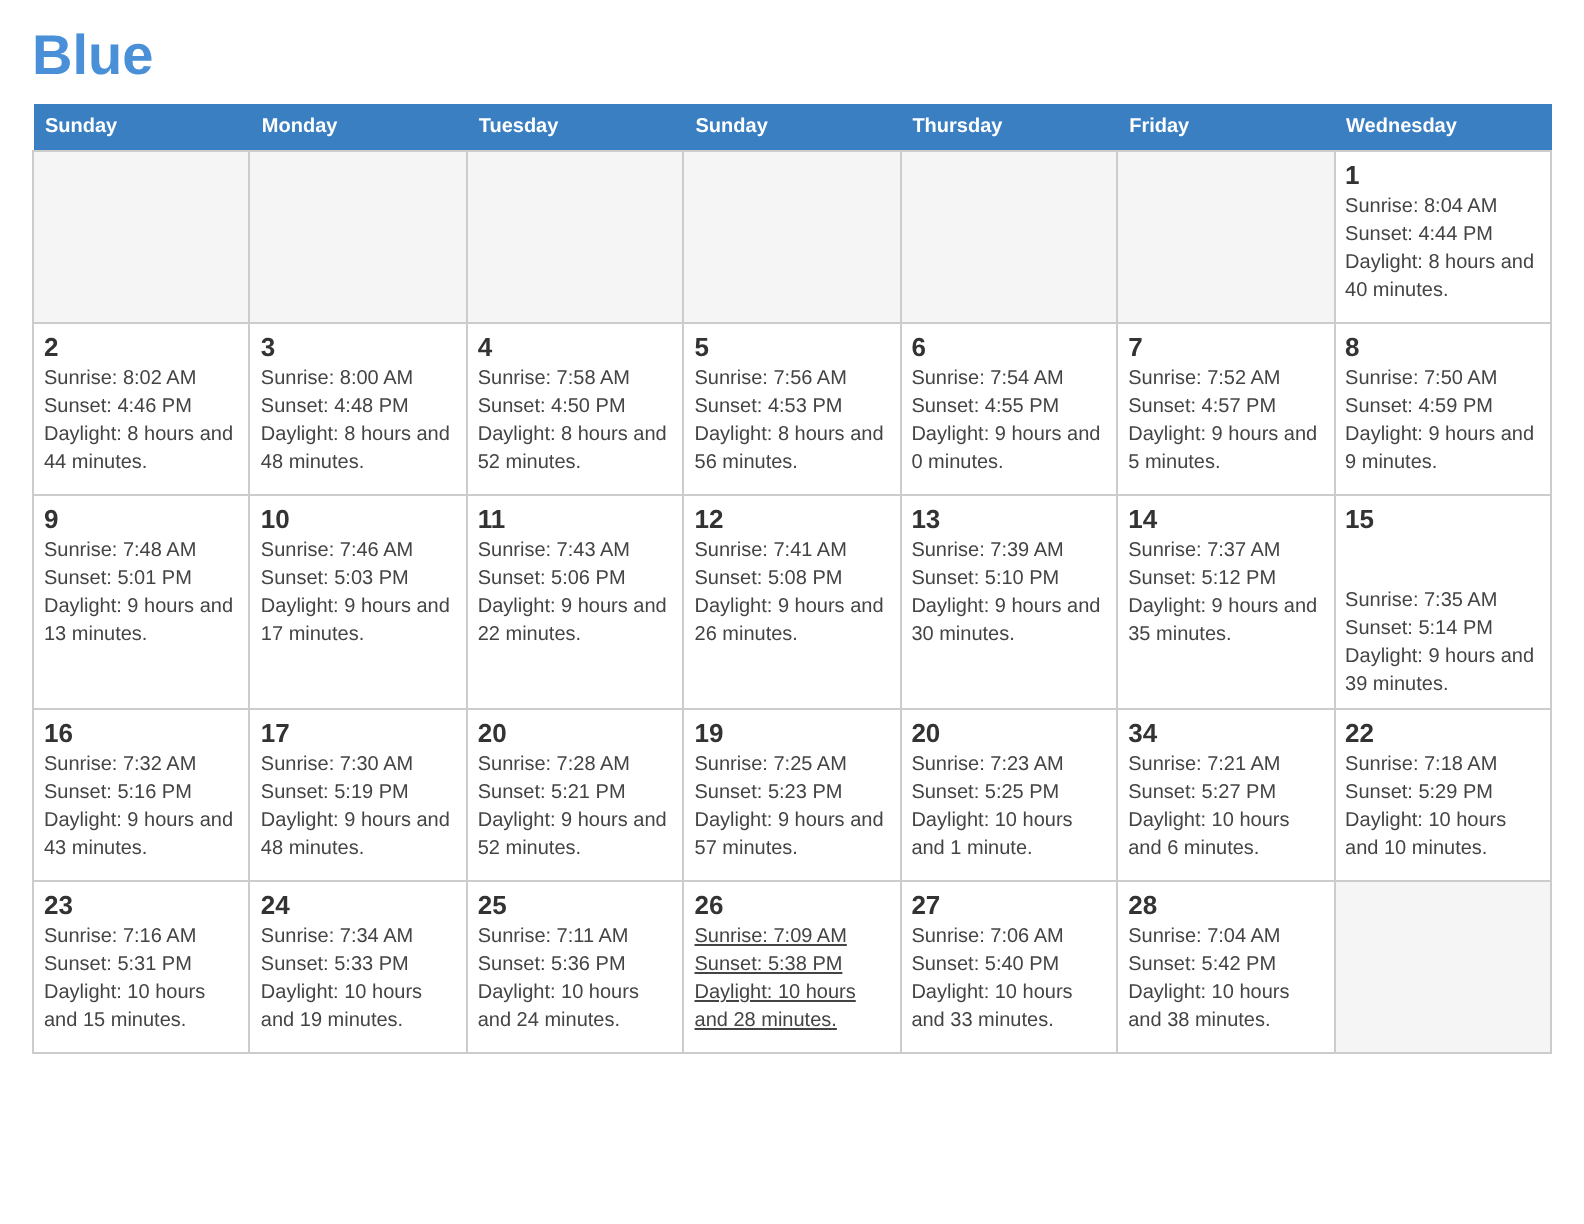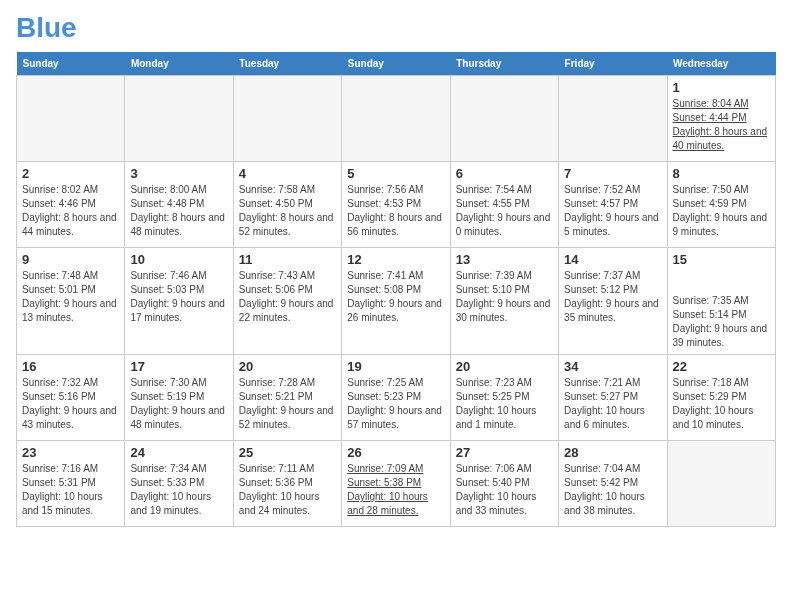--- a/index.html
+++ b/index.html
@@ -112,21 +112,21 @@
   <tbody id="calendar-body">
   <tr>
         <td class="day-cell empty"></td>
         <td class="day-cell empty"></td>
         <td class="day-cell empty"></td>
         <td class="day-cell empty"></td>
         <td class="day-cell empty"></td>
         <td class="day-cell empty"></td>
         <td class="day-cell">
           <div class="day-number">1</div>
-          <div class="day-info" style="white-space: pre-line; text-decoration: underline;">Sunrise: 8:04 AM
+          <div class="day-info" style="white-space: pre-line;">Sunrise: 8:04 AM
 Sunset: 4:44 PM
 Daylight: 8 hours and 40 minutes.</div>
         </td>
       </tr>
       <tr>
         <td class="day-cell">
           <div class="day-number">2</div>
           <div class="day-info" style="white-space: pre-line;">Sunrise: 8:02 AM
 Sunset: 4:46 PM
 Daylight: 8 hours and 44 minutes.</div>

